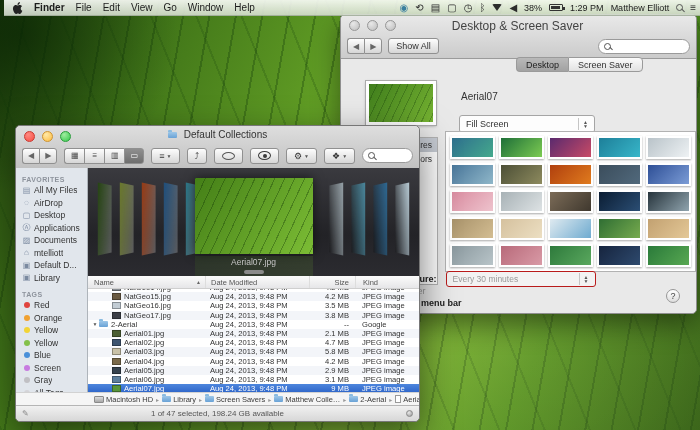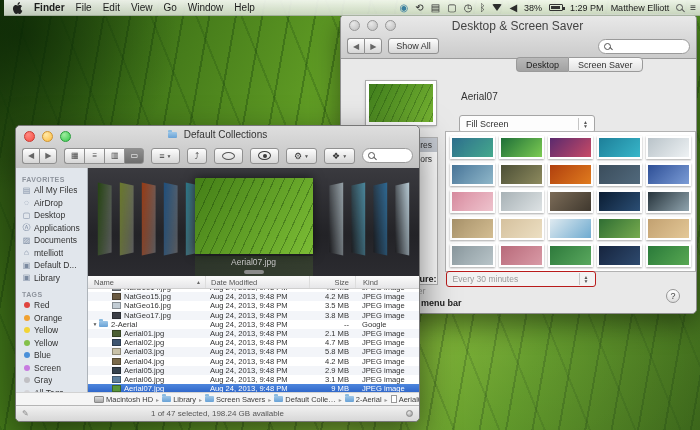--- a/index.html
+++ b/index.html
@@ -541,21 +541,21 @@
         <span>Library</span>
       </span>
       <span class="p-sep">▸</span>
       <span class="path-item">
         <span class="fold" style="margin-right: 0px;"></span>
         <span>Screen Savers</span>
       </span>
       <span class="p-sep">▸</span>
       <span class="path-item">
         <span class="fold" style="margin-right: 0px;"></span>
-        <span>Default Colle…</span>
+        <span>Matthew Colle…</span>
       </span>
       <span class="p-sep">▸</span>
       <span class="path-item">
         <span class="fold" style="margin-right: 0px;"></span>
         <span>2-Aerial</span>
       </span>
       <span class="p-sep">▸</span>
       <span class="path-item">
         <span class="file-ic"></span>
         <span>Aerial07.jpg</span>

